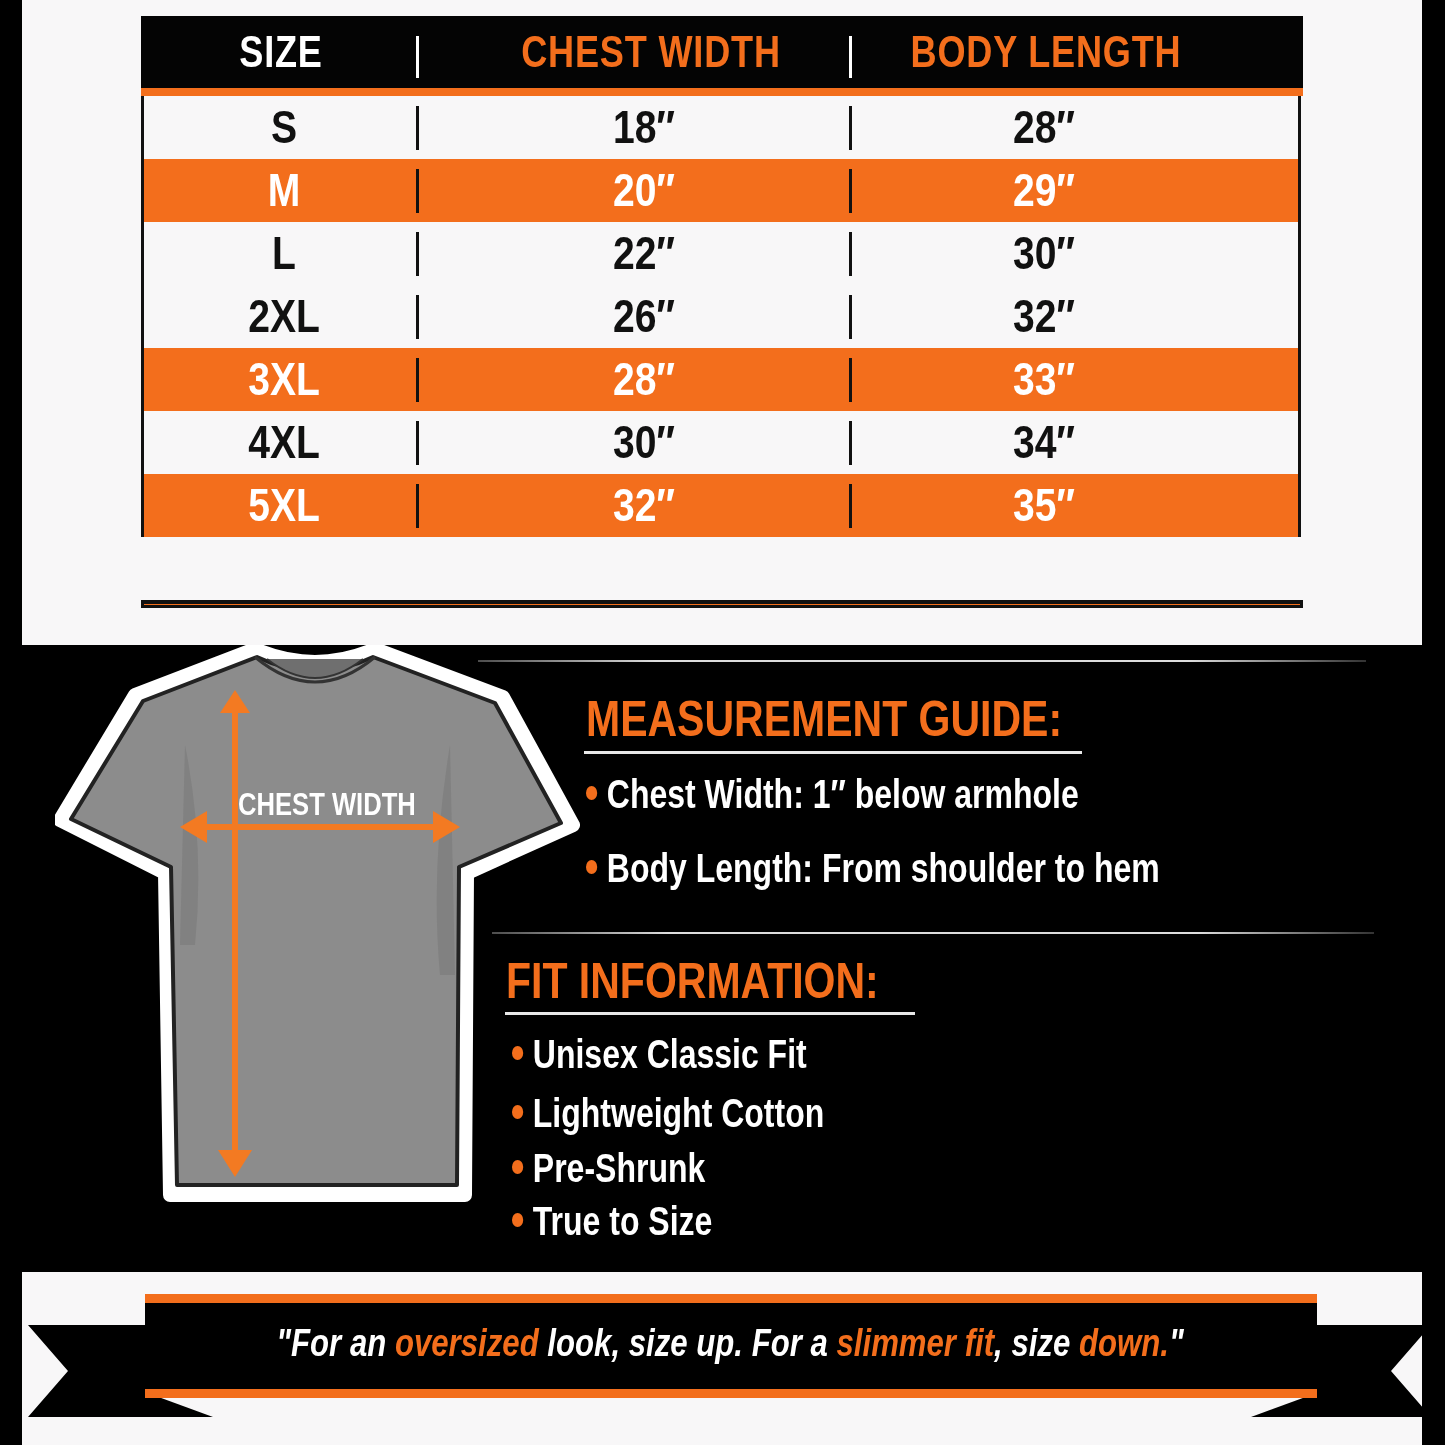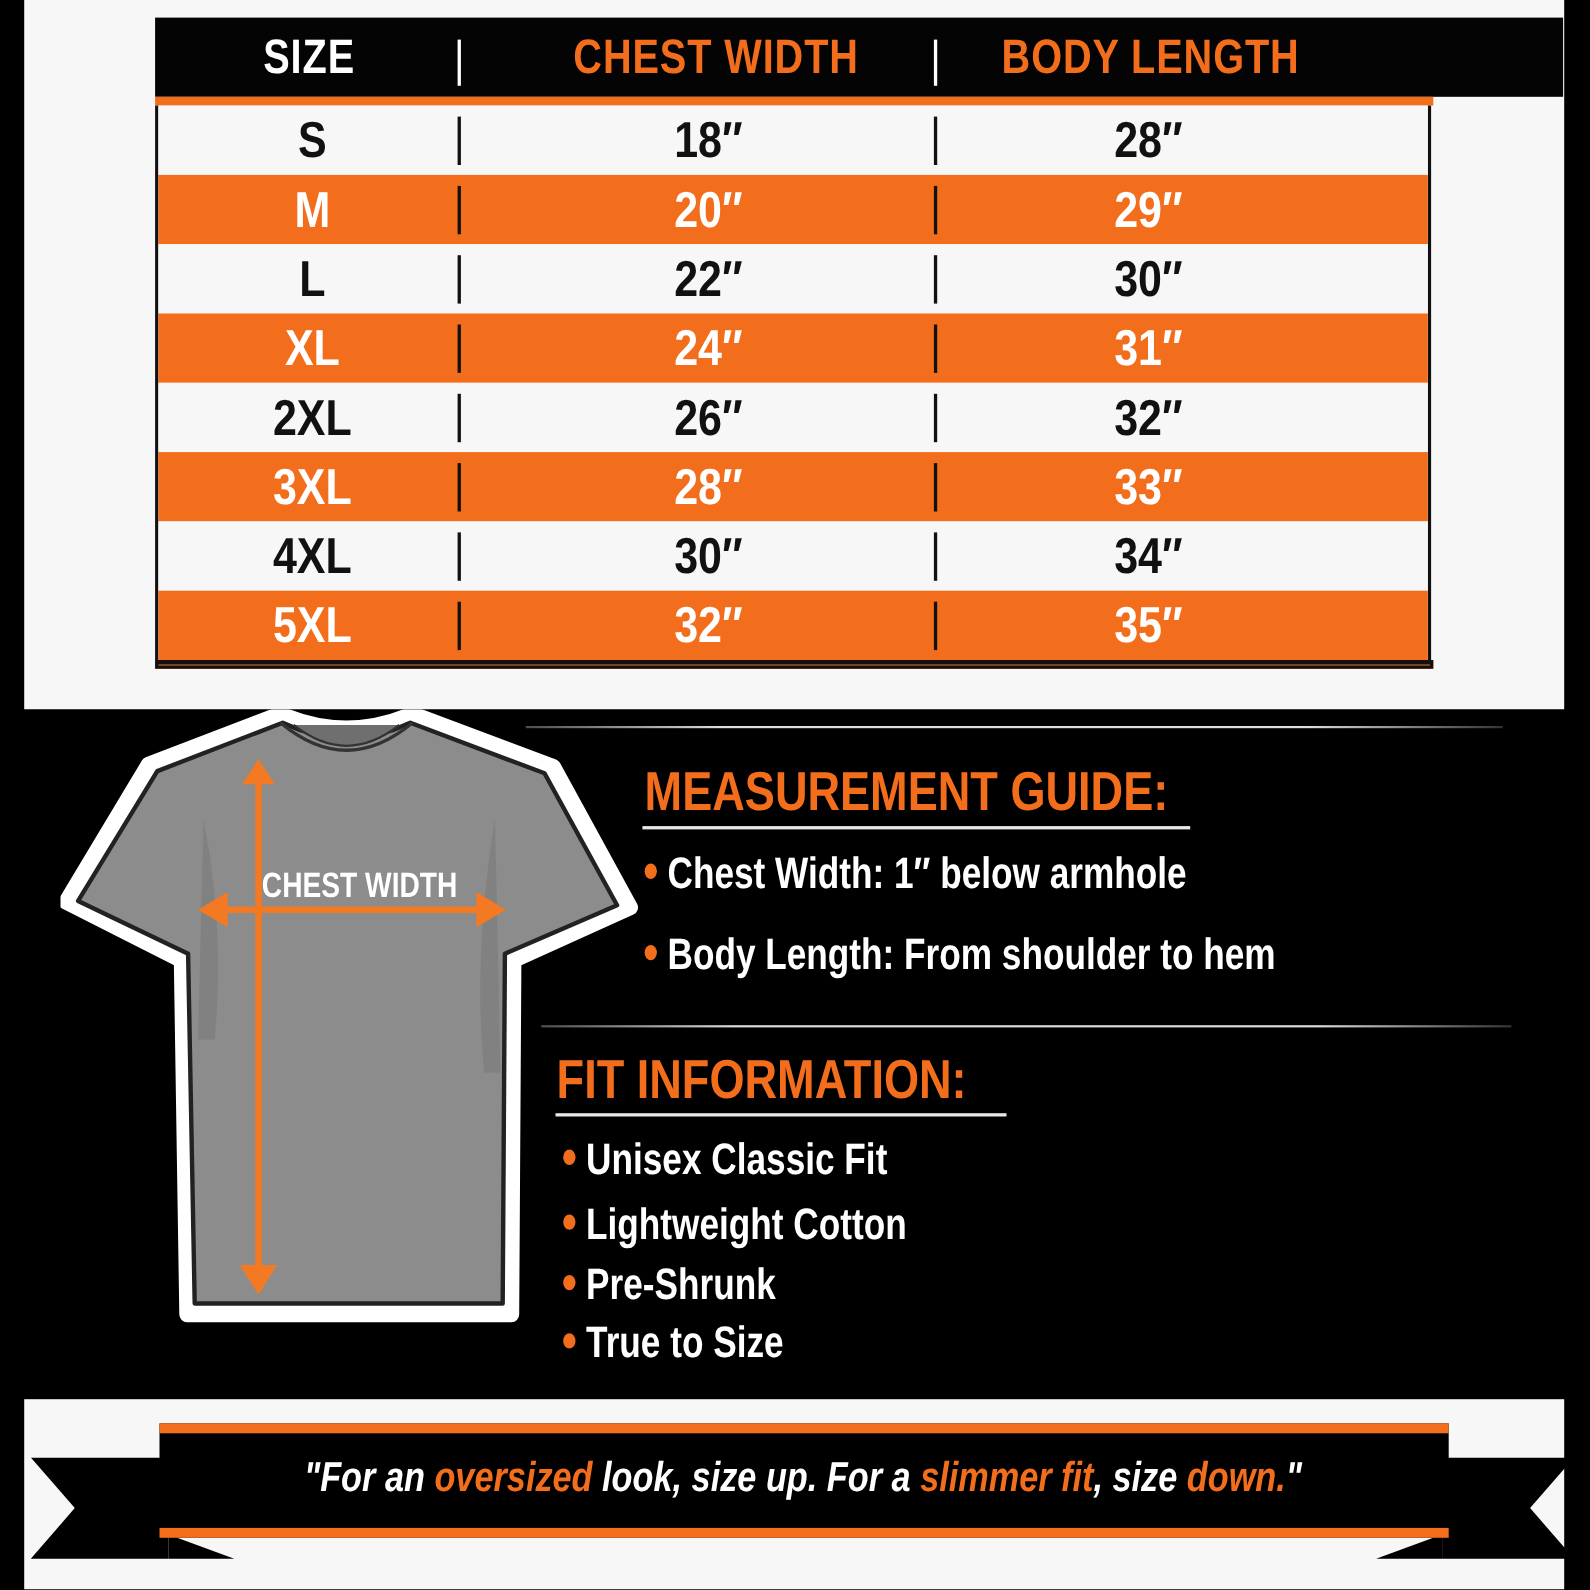--- a/index.html
+++ b/index.html
@@ -3,21 +3,21 @@
 <meta charset="utf-8">
 <style>
   html, body { margin:0; padding:0; }
   body { width:1445px; height:1445px; background:#000; position:relative; overflow:hidden;
          font-family:"Liberation Sans", "DejaVu Sans", sans-serif; }
   .cond { font-family:"Liberation Sans Narrow","Liberation Sans", sans-serif; font-weight:700; }
 
   
   .top-panel { position:absolute; left:22px; top:0; width:1400px; height:645px; background:#f8f7f8; }
   .size-table { position:absolute; left:141px; top:16px; width:1162px; height:592px; }
-  .thead { position:absolute; left:0; top:0; width:1280px; height:72px; background:#040404; }
+  .thead { position:absolute; left:0; top:0; width:1162px; height:72px; background:#040404; }
   .thead-line { position:absolute; left:0; top:72px; width:1162px; height:8px; background:#f36e1c; }
   .th { position:absolute; top:0; height:72px; line-height:72px; text-align:center; font-size:44px; font-weight:700;
         transform:scaleX(0.82); letter-spacing:1px; }
   .th.size { left:40px; width:200px; color:#fff; }
   .th.chest { left:330px; width:360px; color:#f36e1c; }
   .th.body { left:720px; width:370px; color:#f36e1c; }
   .hsep { position:absolute; top:20px; width:3px; height:42px; background:#fff; }
 
   .tbody { position:absolute; left:0; top:80px; width:1160px; border-left:3px solid #111; border-right:3px solid #111; box-sizing:border-box; }
   .row { position:relative; height:63px; }
@@ -74,27 +74,20 @@
       <div class="cell c1">20″</div>
       <div class="vsep" style="left:705px"></div>
       <div class="cell c2">29″</div>
     </div>
     <div class="row odd">
       <div class="cell c0">L</div>
       <div class="vsep" style="left:272px"></div>
       <div class="cell c1">22″</div>
       <div class="vsep" style="left:705px"></div>
       <div class="cell c2">30″</div>
-    </div>
-    <div class="row even">
-      <div class="cell c0">XL</div>
-      <div class="vsep" style="left:272px"></div>
-      <div class="cell c1">24″</div>
-      <div class="vsep" style="left:705px"></div>
-      <div class="cell c2">31″</div>
     </div>
     <div class="row odd">
       <div class="cell c0">2XL</div>
       <div class="vsep" style="left:272px"></div>
       <div class="cell c1">26″</div>
       <div class="vsep" style="left:705px"></div>
       <div class="cell c2">32″</div>
     </div>
     <div class="row even">
       <div class="cell c0">3XL</div>

